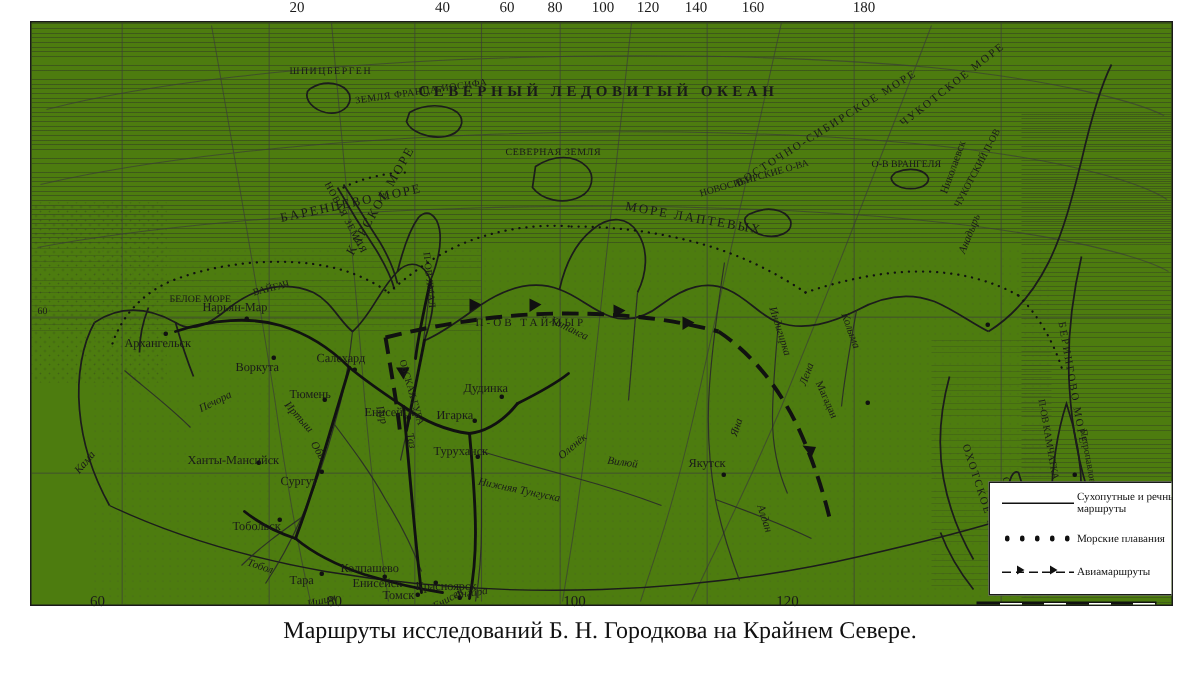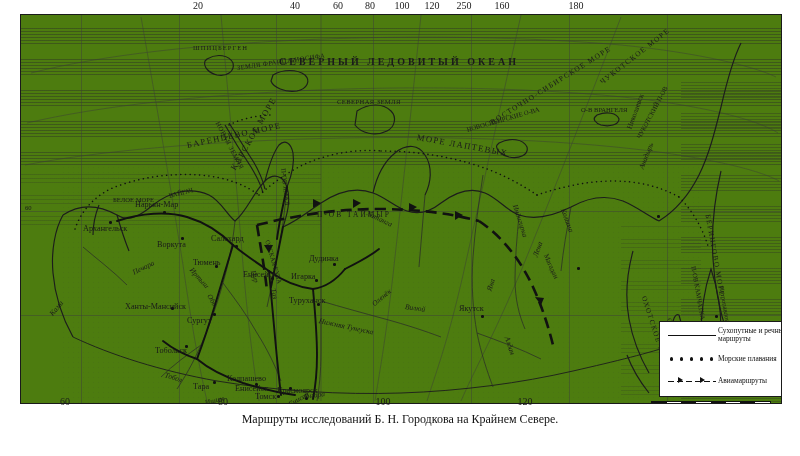--- a/index.html
+++ b/index.html
@@ -71,38 +71,38 @@
   .sym-arrow{position:absolute;top:3px;width:0;height:0;border-top:3.4px solid transparent;
              border-bottom:3.4px solid transparent;}
 
   
   #barscale{position:absolute;left:612px;top:382px;width:162px;height:16px;}
   #barscale .bar{position:absolute;left:18px;top:4px;width:118px;height:5px;border:.9px solid #111;
      background:repeating-linear-gradient(90deg,#111 0 14.75px,#fff 14.75px 29.5px);}
 
   
   #caption{position:absolute;left:0;top:412px;width:800px;text-align:center;
-           font-size:12px;color:#111;font-family:"Liberation Serif",serif;}
+           font-size:16px;color:#111;font-family:"Liberation Serif",serif;}
 
   
   svg.ov{position:absolute;left:0;top:0;width:760px;height:388px;overflow:visible;}
 </style>
 </head>
 <body>
 
 <div id="page">
 
   <div class="scale-row" id="scale-top">
     <span class="tick" style="left:178px">20</span>
     <span class="tick" style="left:275px">40</span>
     <span class="tick" style="left:318px">60</span>
     <span class="tick" style="left:350px">80</span>
     <span class="tick" style="left:382px">100</span>
     <span class="tick" style="left:412px">120</span>
-    <span class="tick" style="left:444px">250</span>
+    <span class="tick" style="left:444px">140</span>
     <span class="tick" style="left:482px">160</span>
     <span class="tick" style="left:556px">180</span>
   </div>
 
   <div id="map-frame">
     <div id="map-inner">
 
       <div class="hatch-sea" style="position:absolute;left:0;top:0;width:760px;height:150px;opacity:.75"></div>
       <div class="hatch-sea2" style="position:absolute;left:0;top:150px;width:300px;height:60px;opacity:.55"></div>
 

